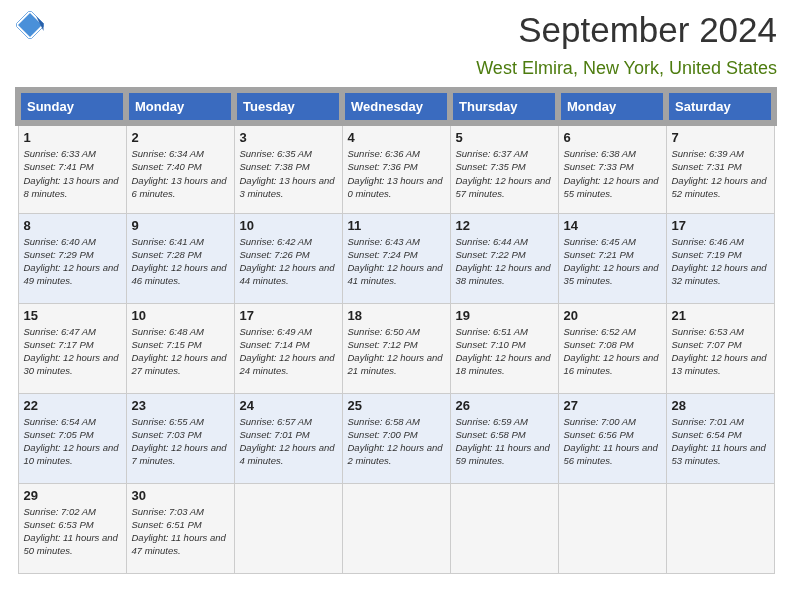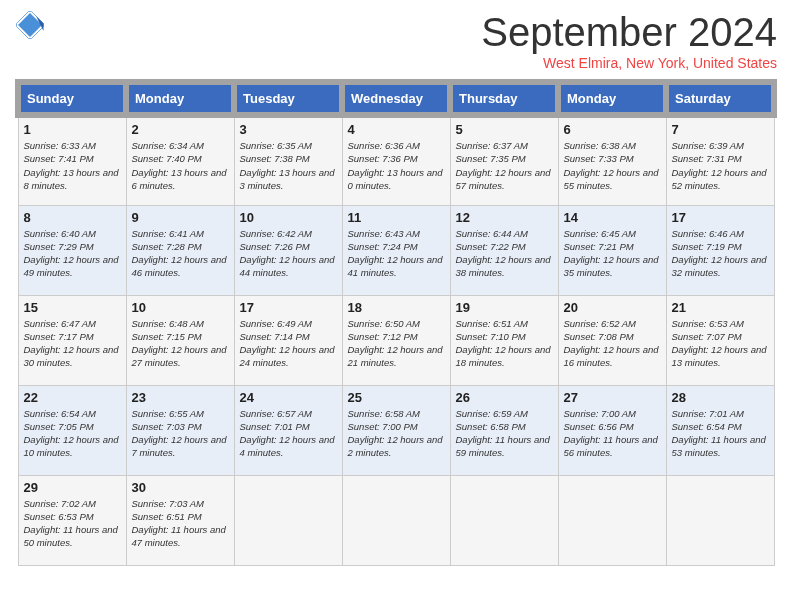--- a/index.html
+++ b/index.html
@@ -31,27 +31,28 @@
     }
     .logo-icon {
       width: 30px;
       height: 30px;
       margin-right: 4px;
     }
     .title-section {
       text-align: right;
     }
     .month-title {
-      font-size: 40px;
+      font-size: 35px;
       font-weight: normal;
       color: #333;
     }
     .location {
-      font-size: 14px;
-      color: #ef4444;
+      font-size: 18px;
+      color: #4d7c0f;
+      margin-top: 8px;
     }
     table {
       width: 100%;
       border-collapse: collapse;
       font-size: 10.5px;
     }
     thead tr th {
       background-color: #3a6bbf;
       color: #fff;
       text-align: left;

